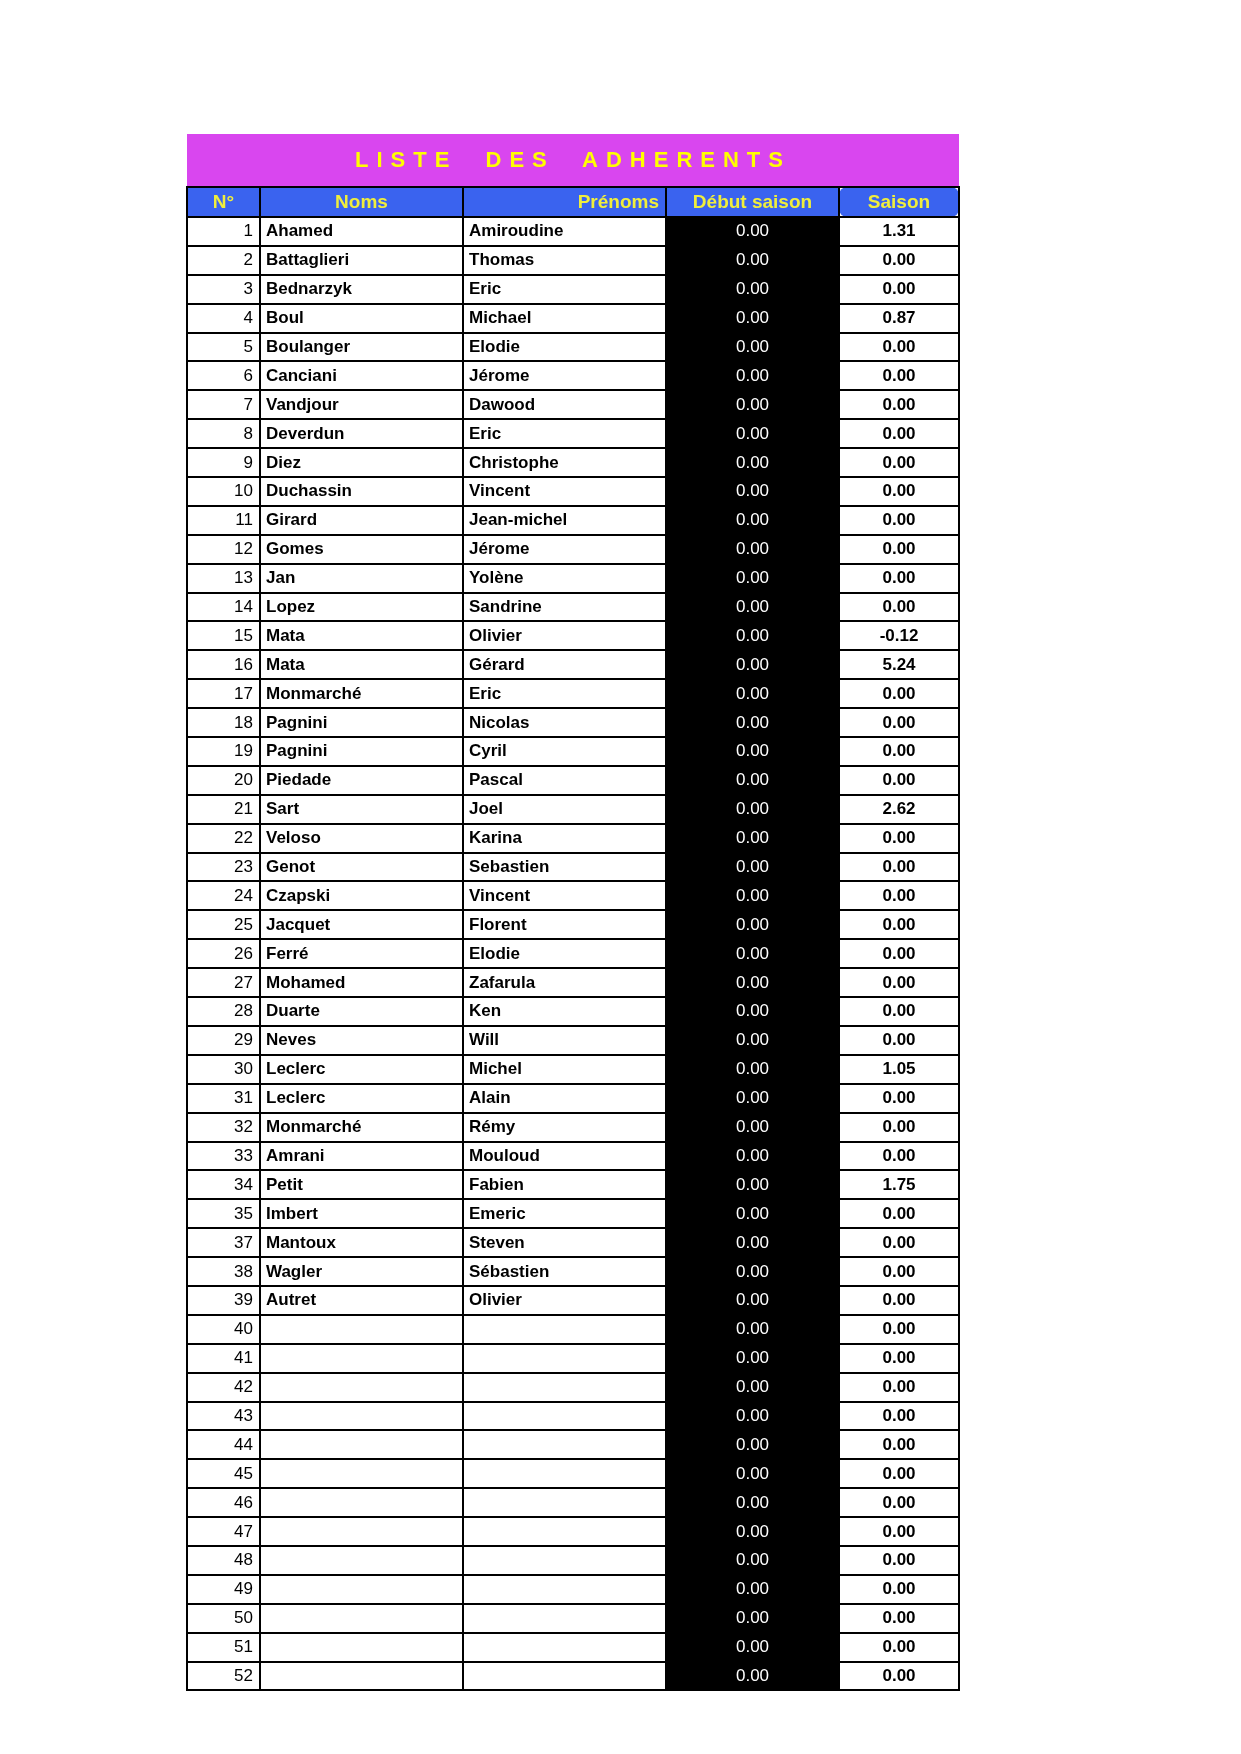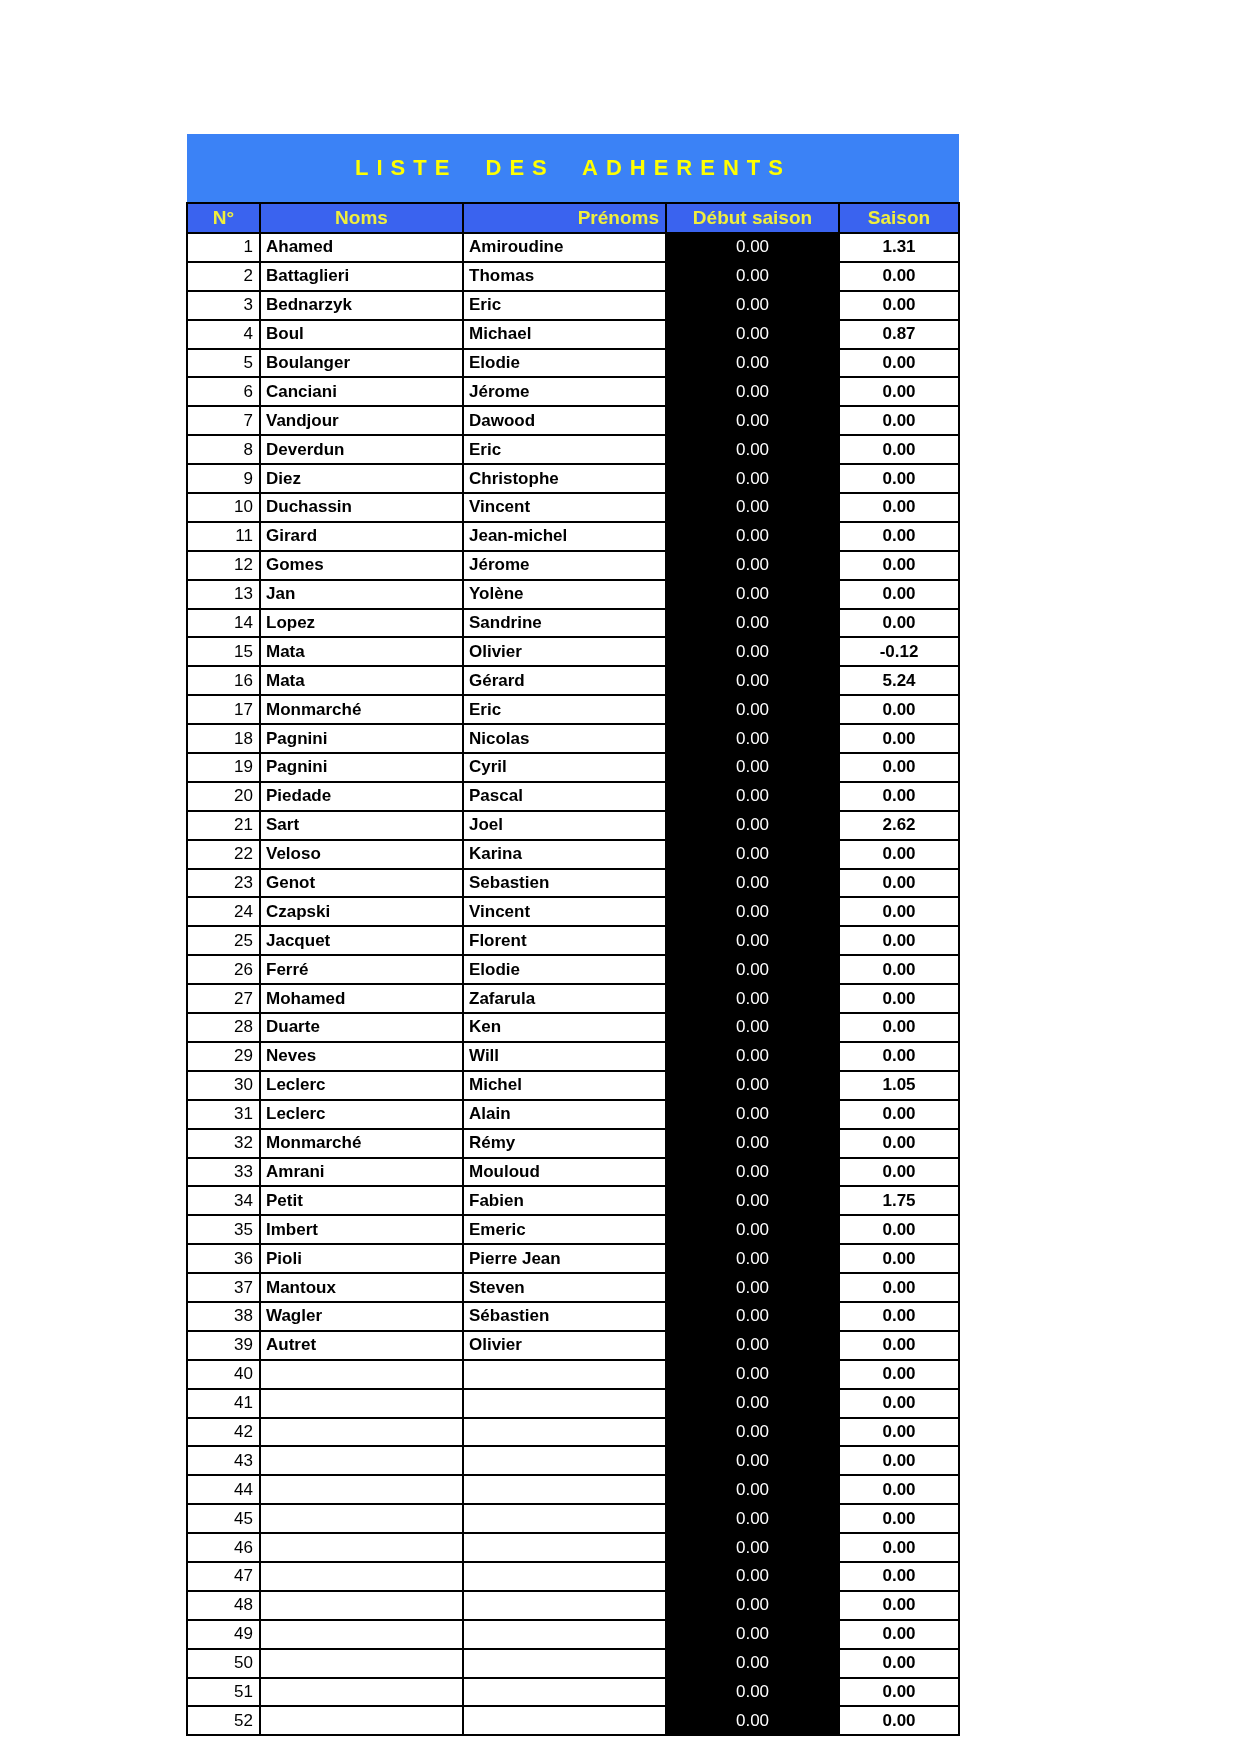--- a/index.html
+++ b/index.html
@@ -21,48 +21,48 @@
     border-collapse: collapse;
     table-layout: fixed;
   }
   col.w-num    { width: 73px; }
   col.w-nom    { width: 203px; }
   col.w-prenom { width: 203px; }
   col.w-debut  { width: 173px; }
   col.w-saison { width: 120px; }
 
   tr.title-row td {
-    background: #3b82f6;
+    background: #d946ef;
     color: #ffff00;
     font-weight: bold;
     font-size: 22px;
     text-align: center;
     letter-spacing: 8px;
     word-spacing: 14px;
     height: 36px;
     border: none;
-    padding: 16px;
+    padding: 8px;
   }
   tr.header-row th {
     background: #3a63ef;
     color: #f0ee3c;
     font-weight: bold;
     font-size: 19px;
     height: 28px;
     border: 2px solid #000000;
     padding: 0 6px;
   }
   th.h-num    { text-align: center; padding: 0; }
   th.h-nom    { text-align: center; }
   th.h-prenom { text-align: right; }
   th.h-debut  {
     background: #000000;
     color: #ffffff;
   }
-  th.h-saison { text-align: center; }
+  th.h-saison { text-align: center; border-radius: 8px; }
 
   tbody td {
     border: 2px solid #000000;
     height: 26.9px;
     font-size: 17px;
     color: #000000;
     padding: 0;
     white-space: nowrap;
     overflow: hidden;
   }
@@ -350,27 +350,20 @@
     <td class="c-saison">1.75</td>
   </tr>
       <tr>
     <td class="c-num">35</td>
     <td class="c-nom">Imbert</td>
     <td class="c-prenom">Emeric</td>
     <td class="c-debut">0.00</td>
     <td class="c-saison">0.00</td>
   </tr>
       <tr>
-    <td class="c-num">36</td>
-    <td class="c-nom">Pioli</td>
-    <td class="c-prenom">Pierre Jean</td>
-    <td class="c-debut">0.00</td>
-    <td class="c-saison">0.00</td>
-  </tr>
-      <tr>
     <td class="c-num">37</td>
     <td class="c-nom">Mantoux</td>
     <td class="c-prenom">Steven</td>
     <td class="c-debut">0.00</td>
     <td class="c-saison">0.00</td>
   </tr>
       <tr>
     <td class="c-num">38</td>
     <td class="c-nom">Wagler</td>
     <td class="c-prenom">Sébastien</td>

